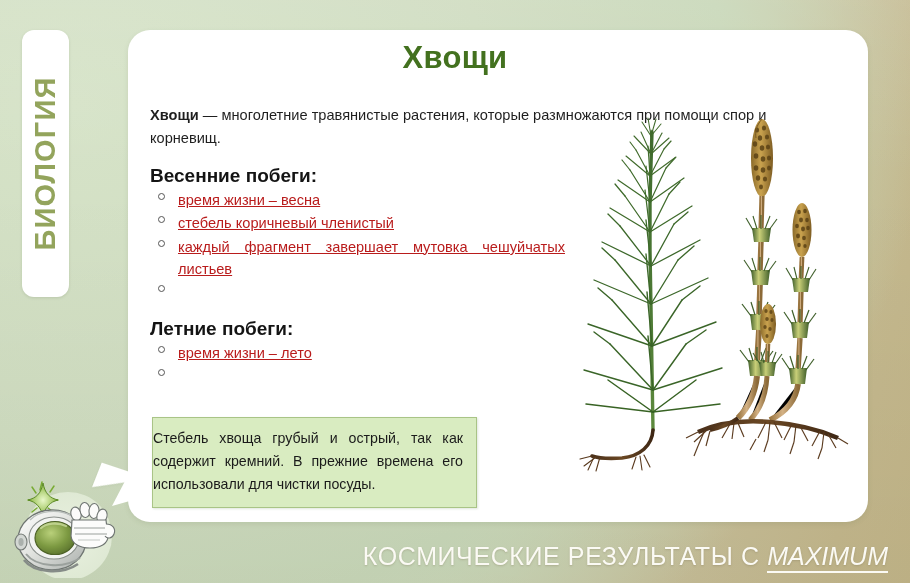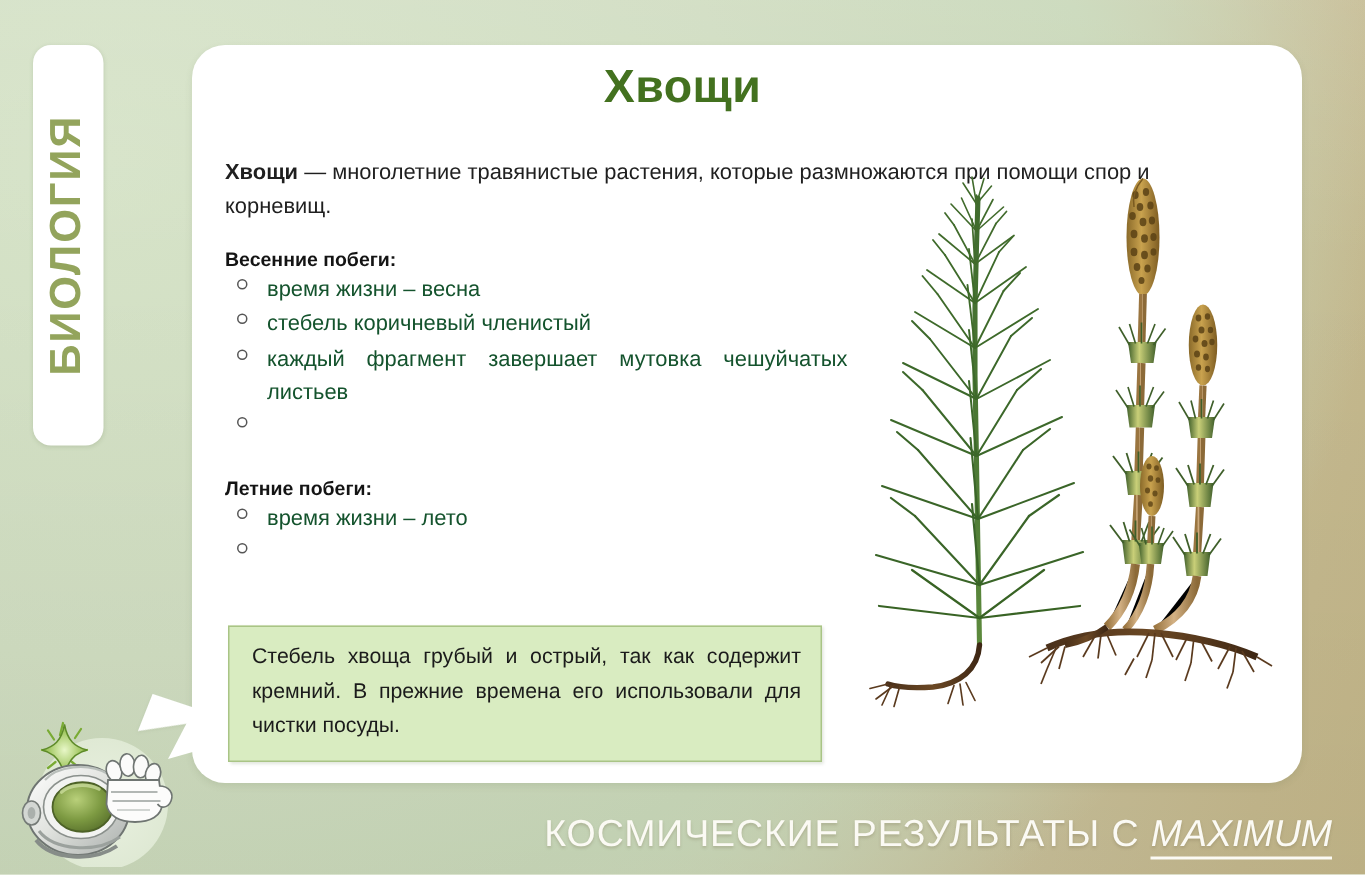--- a/index.html
+++ b/index.html
@@ -79,51 +79,52 @@
   
   .textcol { position:absolute; left:150px; width:690px;margin-top:20px; }
 
   #intro-paragraph {
     top:84px; width:688px;
     font-size:14.6px; line-height:1.55; color:#1f1f1f;
   }
   #intro-paragraph .b { font-weight:bold; }
 
   .section-heading {
-    font-size:13px; font-weight:bold; color:#141414;
+    font-size:19px; font-weight:bold; color:#141414;
     margin-bottom:2px;
   }
   .bullet-list { list-style:none; }
   .bullet-list li {
     position:relative;
     padding-left:28px;
     font-size:14.6px;
     line-height:1.53;
-    color:#14532d;
+    color:#b91c1c;
     margin-bottom:1px;
     width:415px;
+    text-decoration:underline;
   }
   .bullet-list li.justify { text-align:justify; }
   .bullet-list li .marker {
     position:absolute; left:8px; top:4px;
     width:7px; height:7px;
     border:1.3px solid #555;
     border-radius:50%;
   }
 
   #spring-section { top:145px; width:430px; }
   #summer-section { top:298px; width:430px; }
 
   
   #fact-callout {
     position:absolute; left:152px; top:417px;
-    width:396px; min-height:78px;
+    width:325px; min-height:78px;
     background:#d9ecc1;
     border:1px solid #a9c486;
-    padding:9px 13px 11px 15px;
+    padding:9px 13px 11px 0;
     font-size:14.2px; line-height:1.62;
     color:#1b1b1b;
     text-align:justify;
     box-shadow:1px 1px 2px rgba(120,140,100,0.22);
   }
 
   
   #plant-illustration {
     position:absolute; left:570px; top:112px;
     width:290px; height:370px;

